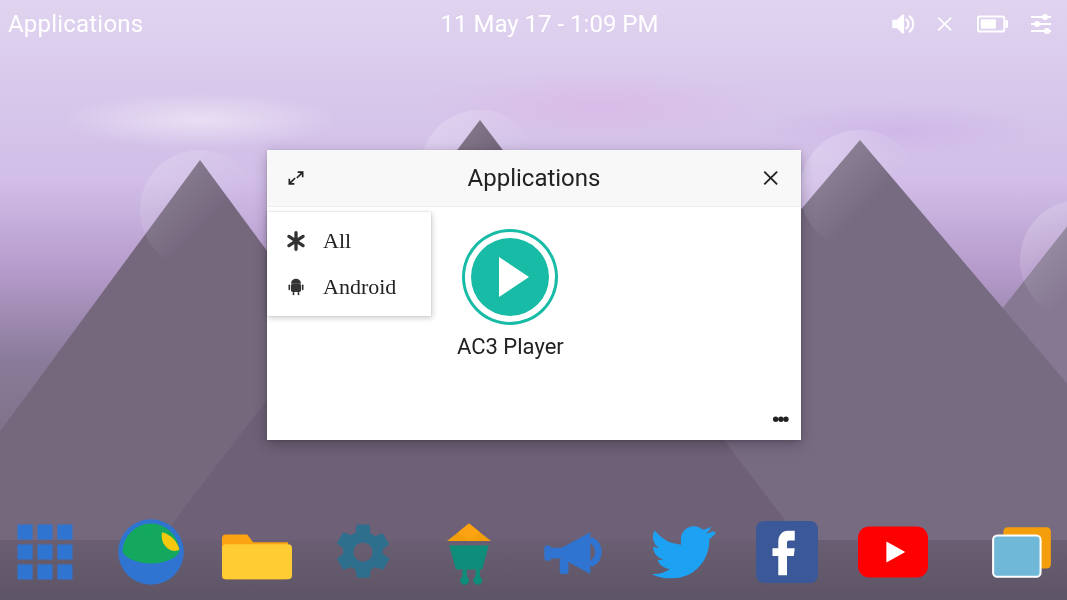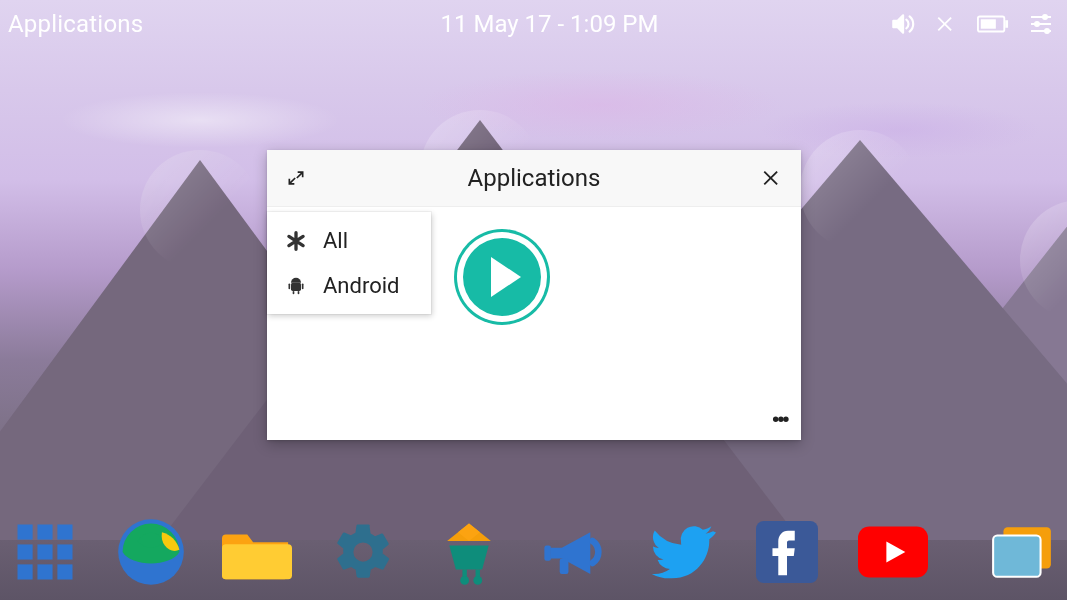--- a/index.html
+++ b/index.html
@@ -129,20 +129,21 @@
     position: relative;
     background: #fff;
   }
   .category-menu {
     position: absolute;
     top: 5px; left: 0;
     width: 164px;
     background: #fff;
     box-shadow: 1px 2px 6px rgba(0,0,0,.20), 0 0 0 1px rgba(0,0,0,.04);
     padding: 6px 0;
+    font-family: Liberation Serif, serif;
   }
   .category-item {
     display: flex;
     align-items: center;
     gap: 16px;
     padding: 10px 18px;
     font-size: 22px;
     color: #222;
     cursor: pointer;
   }
@@ -270,20 +271,21 @@
         </span>
         <span>Android</span>
       </div>
     </div>
 
     <div class="app-grid">
       <div class="app-tile">
         <div class="ac3-icon">
             <div class="tri"></div>
           </div>
+        <div class="label">AC3 Player</div>
       </div>
     </div>
 
     <div class="panel-more">•••</div>
   </div>
 </div>
 
 <div class="dock">
 
   <div class="dock-item">

